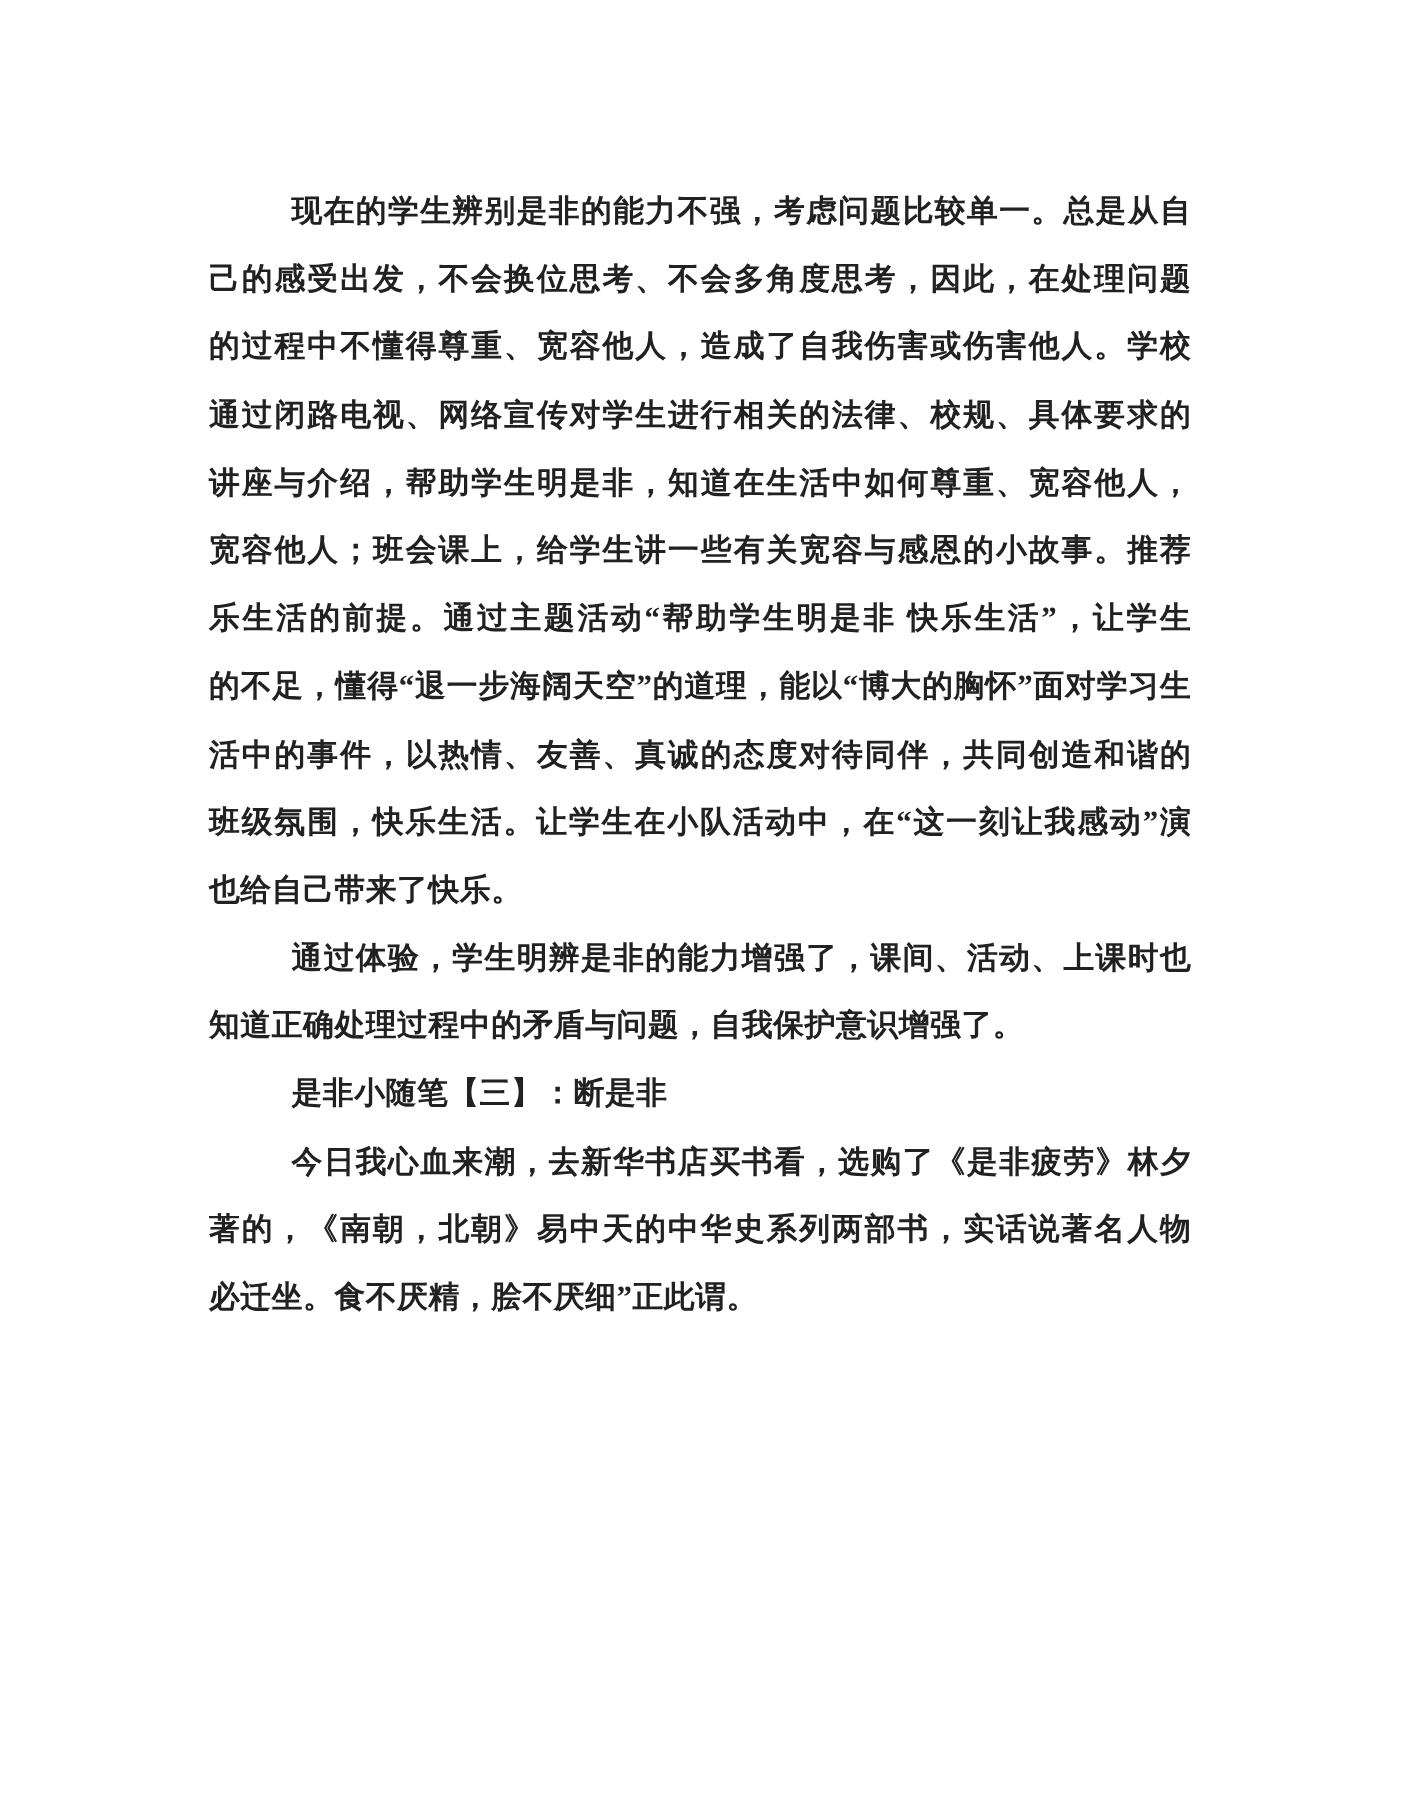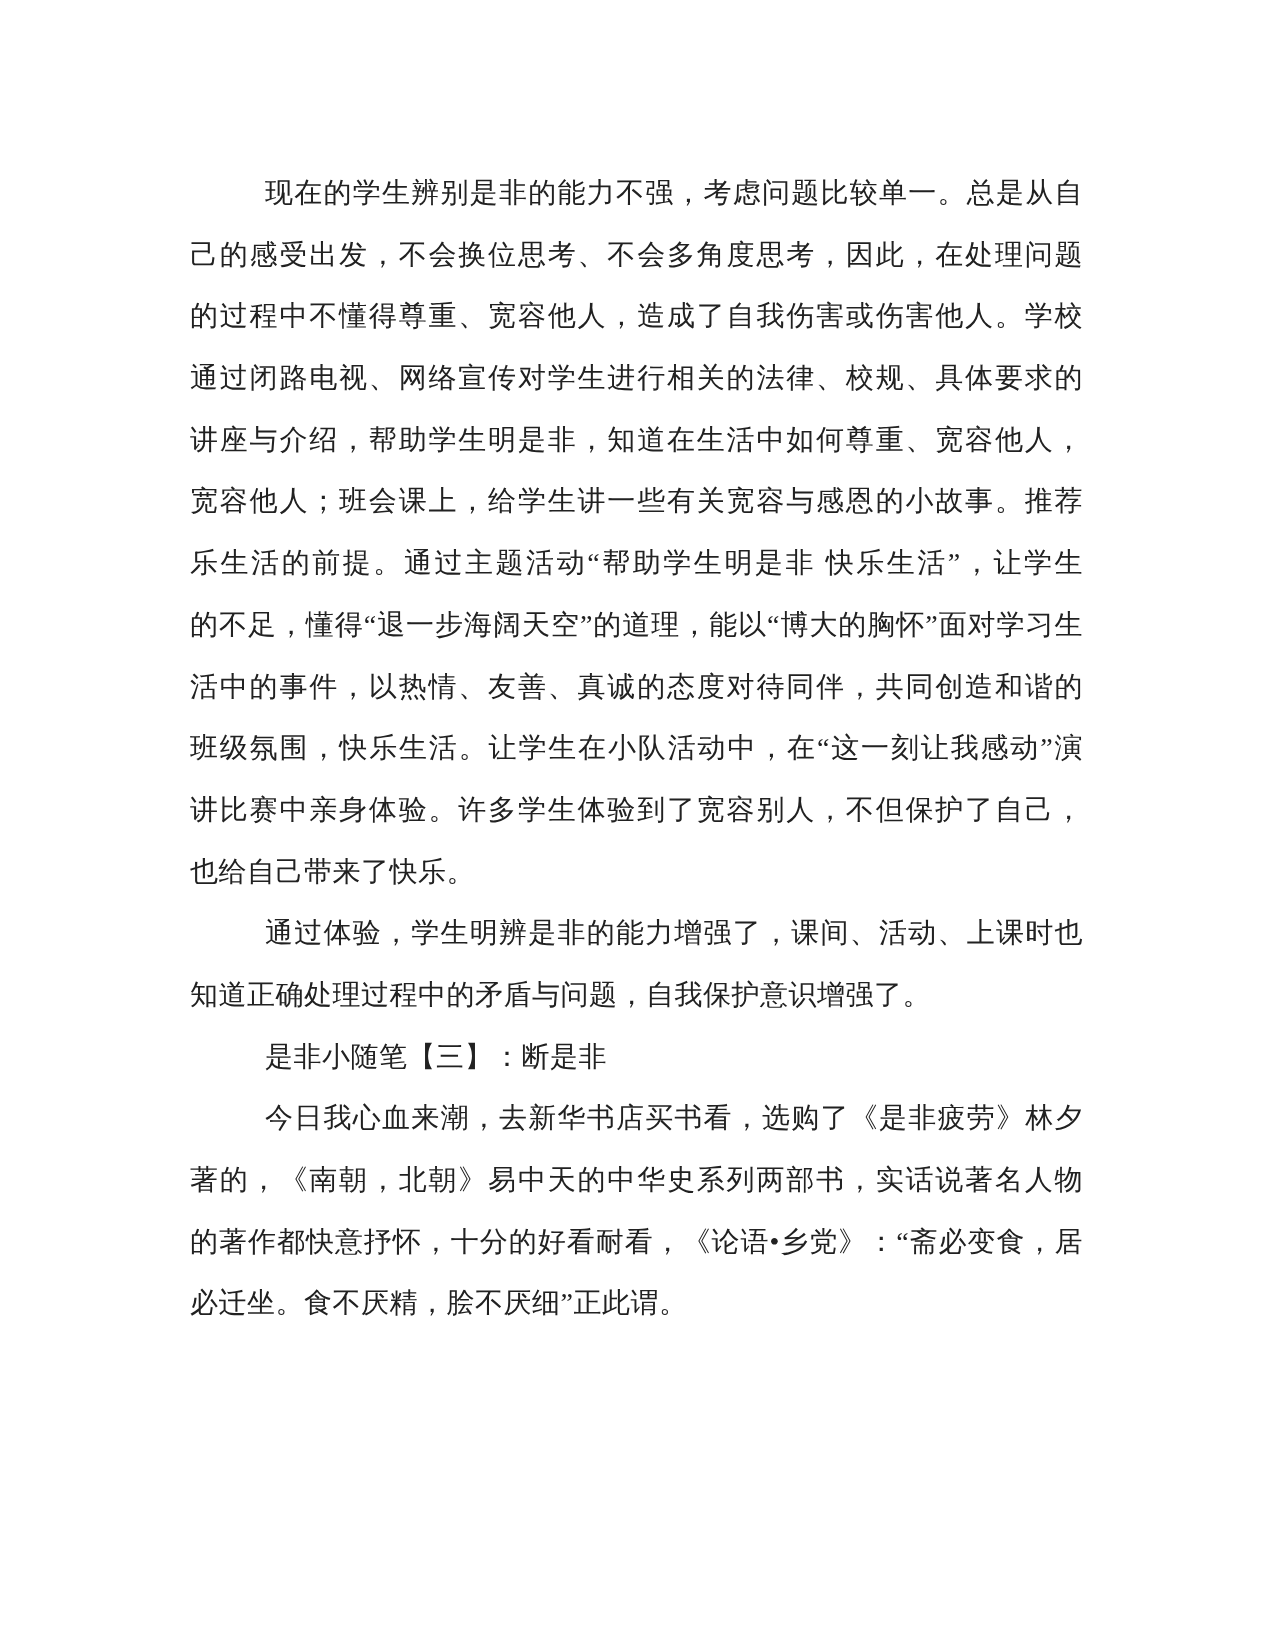--- a/index.html
+++ b/index.html
@@ -24,20 +24,21 @@
     line-height: 61.7px;
     color: #212121;
     font-weight: 400;
   }
   .line {
     height: 61.7px;
     text-align: justify;
     text-align-last: justify;
     text-justify: inter-character;
     letter-spacing: 0.5px;
+    font-weight: bold;
   }
   .line.indent {
     text-indent: 75px;
   }
   .line.end {
     text-align: left;
     text-align-last: left;
   }
 </style>
 </head>
@@ -48,23 +49,21 @@
       <div class="line indent">现在的学生辨别是非的能力不强，考虑问题比较单一。总是从自</div>
       <div class="line">己的感受出发，不会换位思考、不会多角度思考，因此，在处理问题</div>
       <div class="line">的过程中不懂得尊重、宽容他人，造成了自我伤害或伤害他人。学校</div>
       <div class="line">通过闭路电视、网络宣传对学生进行相关的法律、校规、具体要求的</div>
       <div class="line">讲座与介绍，帮助学生明是非，知道在生活中如何尊重、宽容他人，</div>
       <div class="line">宽容他人；班会课上，给学生讲一些有关宽容与感恩的小故事。推荐</div>
       <div class="line">乐生活的前提。通过主题活动“帮助学生明是非 快乐生活”，让学生</div>
       <div class="line">的不足，懂得“退一步海阔天空”的道理，能以“博大的胸怀”面对学习生</div>
       <div class="line">活中的事件，以热情、友善、真诚的态度对待同伴，共同创造和谐的</div>
       <div class="line">班级氛围，快乐生活。让学生在小队活动中，在“这一刻让我感动”演</div>
-      <div class="line">讲比赛中亲身体验。许多学生体验到了宽容别人，不但保护了自己，</div>
       <div class="line end">也给自己带来了快乐。</div>
       <div class="line indent">通过体验，学生明辨是非的能力增强了，课间、活动、上课时也</div>
       <div class="line end">知道正确处理过程中的矛盾与问题，自我保护意识增强了。</div>
       <div class="line indent end">是非小随笔【三】：断是非</div>
       <div class="line indent">今日我心血来潮，去新华书店买书看，选购了《是非疲劳》林夕</div>
       <div class="line">著的，《南朝，北朝》易中天的中华史系列两部书，实话说著名人物</div>
-      <div class="line">的著作都快意抒怀，十分的好看耐看，《论语•乡党》：“斋必变食，居</div>
       <div class="line end">必迁坐。食不厌精，脍不厌细”正此谓。</div>
     </div>
 </div>
 
 </body></html>

